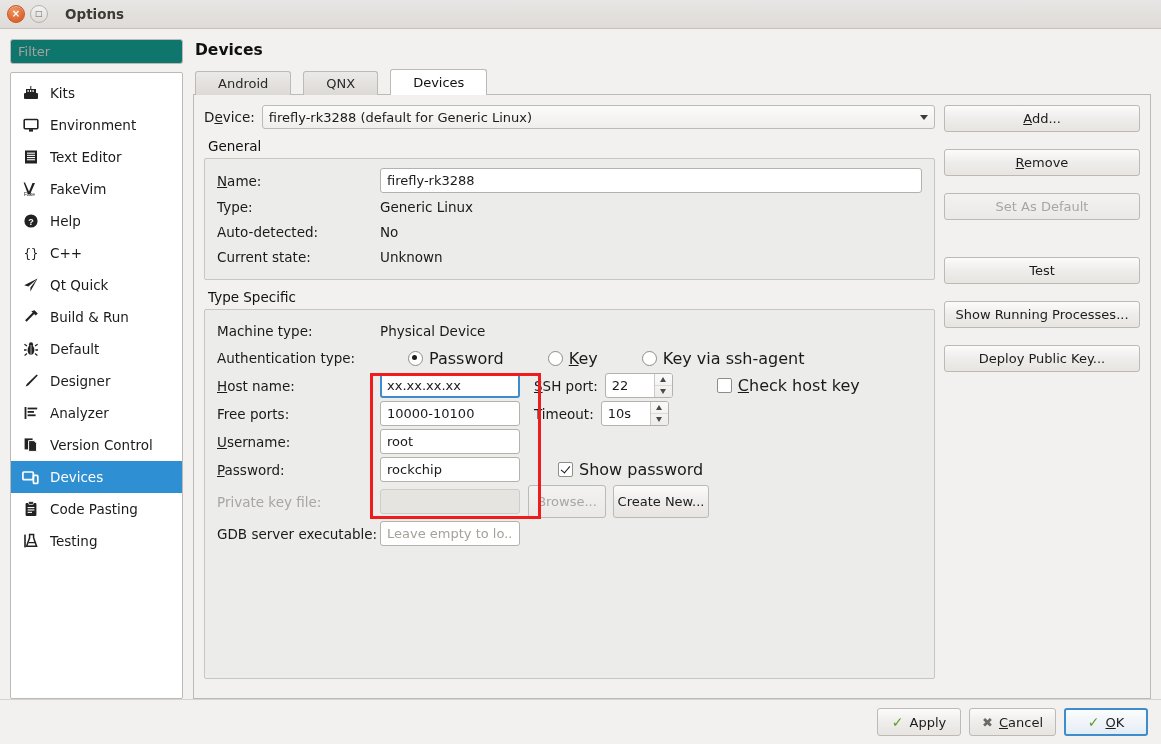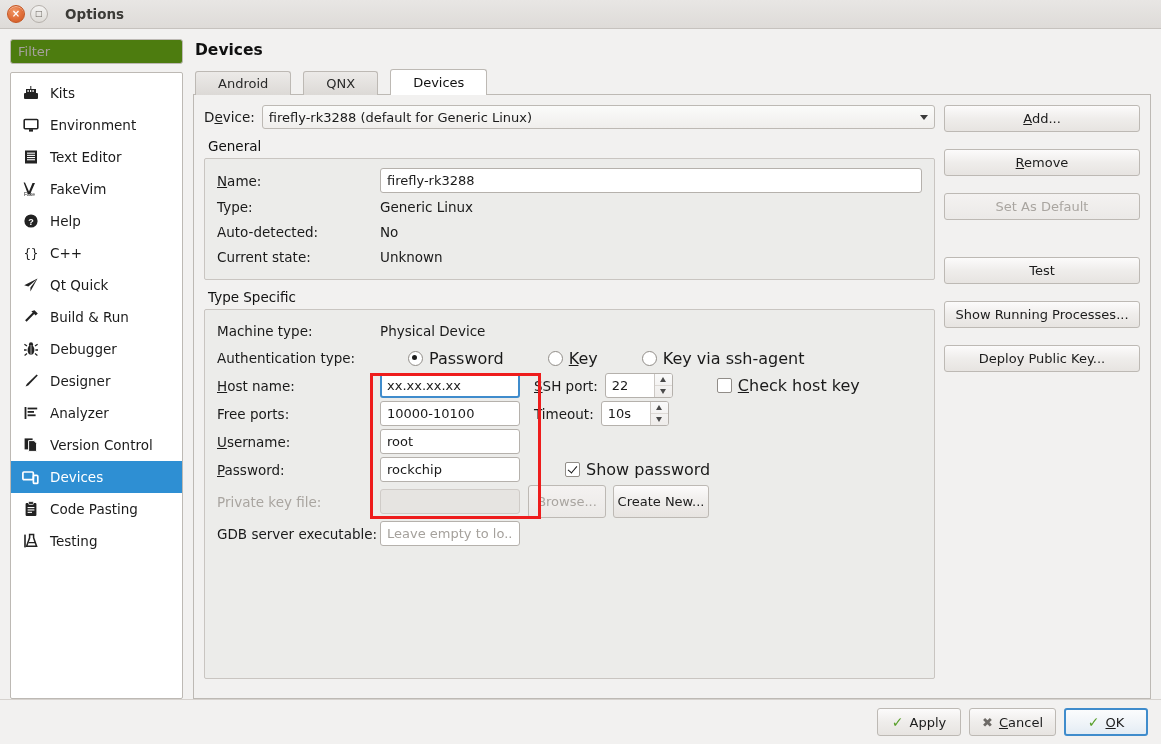--- a/index.html
+++ b/index.html
@@ -90,21 +90,21 @@
     width: 173px;
     flex: 0 0 173px;
     display: flex;
     flex-direction: column;
   }
   .filter-input {
     height: 25px;
     box-sizing: border-box;
     border: 1px solid #bdb9b4;
     border-radius: 3px;
-    background: #4d7c0f;
+    background: #0f766e;
     padding: 0 7px;
     font-family: inherit;
     font-size: 13px;
     color: #1a1a1a;
     outline: none;
   }
   .filter-input::placeholder { color: #a5a19c; }
   .catlist {
     margin-top: 8px;
     flex: 1 1 auto;
@@ -512,21 +512,21 @@
             </div>
             <div class="cat">
               <span class="ico">
                 <svg width="16" height="16" viewBox="0 0 16 16">
                   <ellipse cx="8" cy="9" rx="3.4" ry="5" fill="currentColor"></ellipse>
                   <circle cx="8" cy="3.4" r="2.1" fill="currentColor"></circle>
                   <rect x="7.4" y="4" width="1.2" height="10" fill="#fff" opacity=".55"></rect>
                   <path d="M4 5 L1.4 3.2 M12 5 L14.6 3.2 M3.6 9 L1 9 M12.4 9 L15 9 M4 12.6 L1.6 14.4 M12 12.6 L14.4 14.4" stroke="currentColor" stroke-width="1.3" fill="none"></path>
                 </svg>
               </span>
-              <span>Debugger</span>
+              <span>Default</span>
             </div>
             <div class="cat">
               <span class="ico">
                 <svg width="16" height="16" viewBox="0 0 16 16">
                   <path d="M13.6 1.4 L14.8 2.6 L5.2 12.4 L2.6 13.6 L3.8 11 Z" fill="currentColor"></path>
                 </svg>
               </span>
               <span>Designer</span>
             </div>
             <div class="cat">
@@ -699,21 +699,21 @@
                 </div>
 
                 <div class="frow">
                   <span class="flabel"><span></span><u>U</u><span>sername:</span></span>
                   <input class="tinput mid" type="text" value="root" style="">
                 </div>
 
                 <div class="frow">
                   <span class="flabel"><span></span><u>P</u><span>assword:</span></span>
                   <input class="tinput mid" type="text" value="rockchip" style="">
-                  <span class="checkbox" style="margin-left:17px;">
+                  <span class="checkbox" style="margin-left:10px;">
                     <span class="cbox on"></span>
                     <span>Show password</span>
                   </span>
                 </div>
 
                 <div class="frow">
                   <span class="flabel dim">Private key file:</span>
                   <input class="tinput mid disabled" type="text" disabled="" value="" style="">
                   <div class="btn small disabled" style="margin-left:8px;width:78px;">
                     <span>Browse...</span>

